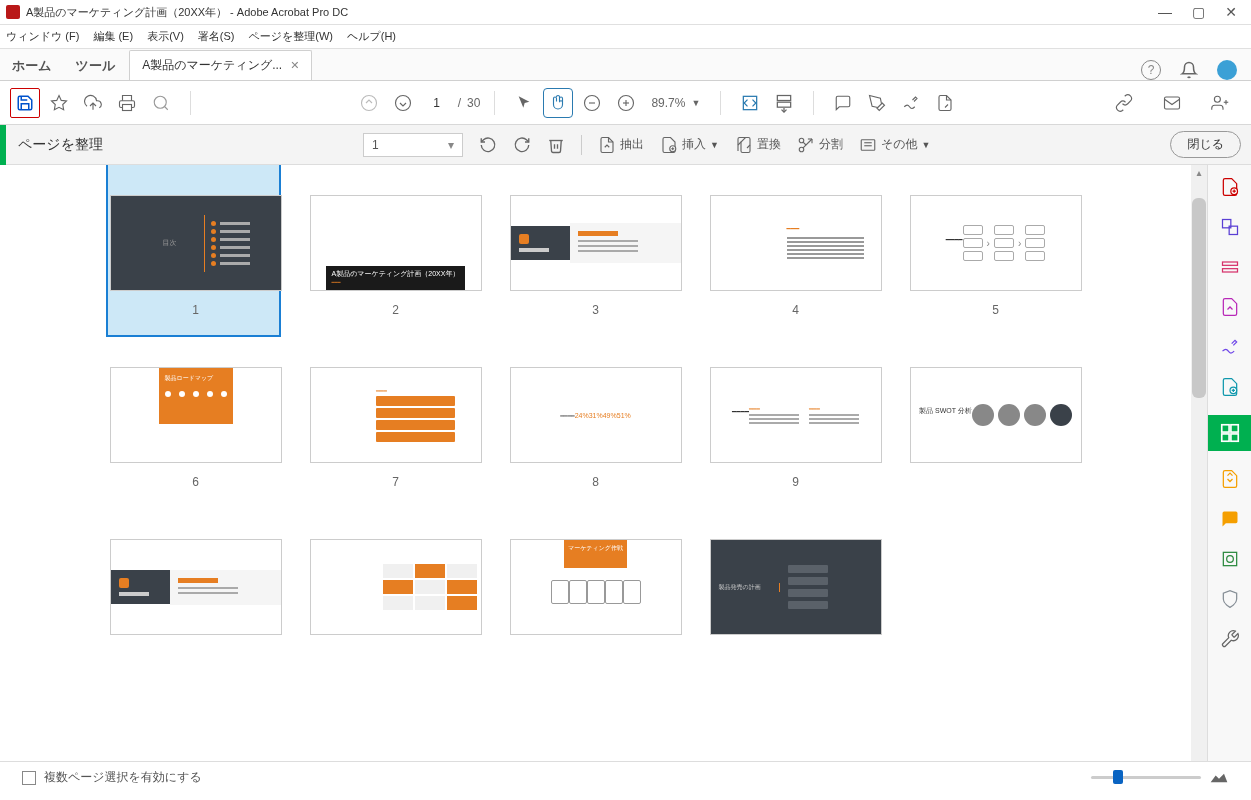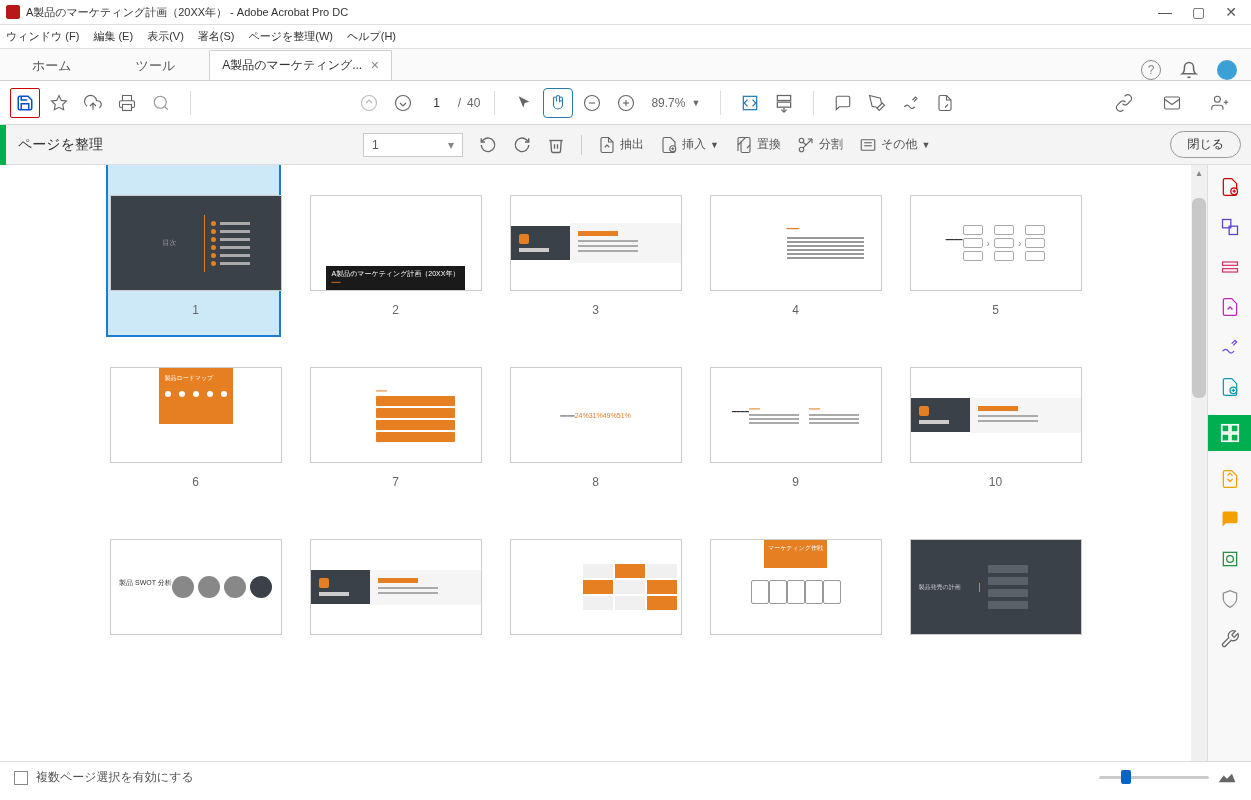--- a/index.html
+++ b/index.html
@@ -4,21 +4,21 @@
 <style>
 * { margin: 0; padding: 0; box-sizing: border-box; }
 body { font-family: "Meiryo", "Segoe UI", sans-serif; font-size: 12px; background: #fff; color: #333; overflow: hidden; width: 1251px; height: 800px; }
 .titlebar { height: 20px; display: flex; align-items: center; padding: 12px 6px; background: #fff; border-bottom: 1px solid #e0e0e0; }
 .titlebar .icon { width: 14px; height: 14px; background: #b91818; border-radius: 2px; margin-right: 6px; }
 .titlebar .title { flex: 1; font-size: 11px; color: #333; }
 .winctrl { display: flex; gap: 20px; font-size: 14px; color: #555; padding-right: 8px; }
 .menubar { height: 24px; display: flex; align-items: center; padding: 0 6px; border-bottom: 1px solid #e0e0e0; font-size: 11px; gap: 14px; color: #333; }
 .tabbar { height: 32px; display: flex; align-items: flex-end; border-bottom: 1px solid #d0d0d0; background: #fafafa; }
 .hometabs { display: flex; height: 100%; }
-.hometab { padding: 8px 32px; font-size: 13px; color: #555; cursor: pointer; }
+.hometab { padding: 8px 12px; font-size: 13px; color: #555; cursor: pointer; font-weight: bold; }
 .doctab { background: #fff; border: 1px solid #d0d0d0; border-bottom: none; padding: 6px 12px; font-size: 12px; display: flex; align-items: center; gap: 8px; margin-left: 2px; border-radius: 2px 2px 0 0; }
 .doctab .x { color: #888; font-size: 11px; }
 .tabbar .right { margin-left: auto; display: flex; align-items: center; gap: 18px; padding-right: 14px; }
 .circle-q, .bell-icon, .avatar { width: 20px; height: 20px; display: flex; align-items: center; justify-content: center; border-radius: 50%; color: #888; }
 .circle-q { border: 1.5px solid #888; font-size: 12px; }
 .avatar { background: #3ba0d6; }
 .toolbar { height: 44px; display: flex; align-items: center; border-bottom: 1px solid #d8d8d8; padding: 0 10px; gap: 4px; }
 .tb-btn { width: 30px; height: 30px; display: flex; align-items: center; justify-content: center; color: #666; cursor: pointer; border-radius: 2px; }
 .tb-sep { width: 1px; height: 24px; background: #ddd; margin: 0 10px; }
 .save-btn { border: 1.5px solid #c00; }
@@ -111,21 +111,21 @@
 .slide14 { background: #3a4149; display: flex; padding: 8px; }
 .slide14 .left { width: 40%; border-right: 1px solid #e67e22; display: flex; align-items: center; }
 .slide14 .left .tx { color: #ccc; font-size: 6px; }
 .slide14 .right { flex: 1; padding-left: 8px; display: flex; flex-direction: column; gap: 4px; }
 .slide14 .box { width: 40px; height: 8px; background: #5a6169; border-radius: 1px; }
 .right-rail { width: 44px; background: #f8f8f8; border-left: 1px solid #ddd; display: flex; flex-direction: column; align-items: center; padding-top: 10px; gap: 16px; }
 .rail-btn { width: 24px; height: 24px; display: flex; align-items: center; justify-content: center; color: #888; cursor: pointer; }
 .rail-btn.active { background: #00b050; color: #fff; width: 44px; height: 36px; }
 .scrollbar-v { width: 16px; background: #f0f0f0; position: relative; }
 .scroll-thumb { width: 14px; height: 200px; background: #c8c8c8; border-radius: 6px; margin: 20px auto; }
-.statusbar { height: 32px; border-top: 1px solid #ddd; display: flex; align-items: center; padding: 0 14px; font-size: 12px; color: #555; background: #fff; }
+.statusbar { height: 32px; border-top: 1px solid #ddd; display: flex; align-items: center; padding: 0 22px; font-size: 12px; color: #555; background: #fff; }
 .statusbar .chk { width: 14px; height: 14px; border: 1px solid #888; margin-right: 8px; }
 .statusbar .right { margin-left: auto; display: flex; align-items: center; gap: 8px; }
 .zoom-slider { width: 110px; height: 3px; background: #ccc; position: relative; border-radius: 2px; }
 .zoom-handle { width: 10px; height: 14px; background: #0a64c2; position: absolute; left: 22px; top: -6px; border-radius: 2px; }
 </style>
 </head>
 <body>
 
 <div class="titlebar">
   <div class="icon"></div>
@@ -209,21 +209,21 @@
   </div>
   <div class="tb-btn">
     <svg width="18" height="18" viewBox="0 0 24 24" fill="none" stroke="#666" stroke-width="1.5">
         <circle cx="12" cy="12" r="10"></circle>
         <polyline points="8 12 12 16 16 12"></polyline>
       </svg>
   </div>
   <div class="page-ind">
     <input value="1" style="">
     <span>/</span>
-    <span>40</span>
+    <span>30</span>
   </div>
   <div class="tb-sep"></div>
   <div class="tb-btn">
     <svg width="16" height="16" viewBox="0 0 24 24" fill="#666">
         <path d="M4 2l16 8-7 2-2 7z"></path>
       </svg>
   </div>
   <div class="tb-btn hand-btn active">
     <svg width="18" height="18" viewBox="0 0 24 24" fill="none" stroke="#2a7ab0" stroke-width="1.5">
         <path d="M18 11V6a2 2 0 0 0-4 0M14 10V4a2 2 0 0 0-4 0M10 10V6a2 2 0 0 0-4 0v8a6 6 0 0 0 12 0v-3a2 2 0 0 0-4 0"></path>
@@ -550,34 +550,20 @@
             <div class="col">
                 <div class="sub">━━━</div>
                 <div class="line"></div>
                 <div class="line"></div>
                 <div class="line"></div>
               </div>
           </div>
         </div>
         <div class="pnum">9</div>
       </div>
-      <div class="thumb-cell">
-        <div class="thumb slide-split">
-          <div class="dark">
-              <div class="ic"></div>
-              <div class="tx"></div>
-            </div>
-          <div class="light">
-              <div class="hdr"></div>
-              <div class="line"></div>
-              <div class="line"></div>
-            </div>
-        </div>
-        <div class="pnum">10</div>
-      </div>
 
       <div class="thumb-cell">
         <div class="thumb slide11">
           <div class="hdr">製品 SWOT 分析</div>
           <div class="circles">
               <div class="circ"></div>
               <div class="circ"></div>
               <div class="circ"></div>
               <div class="circ"></div>
             </div>

